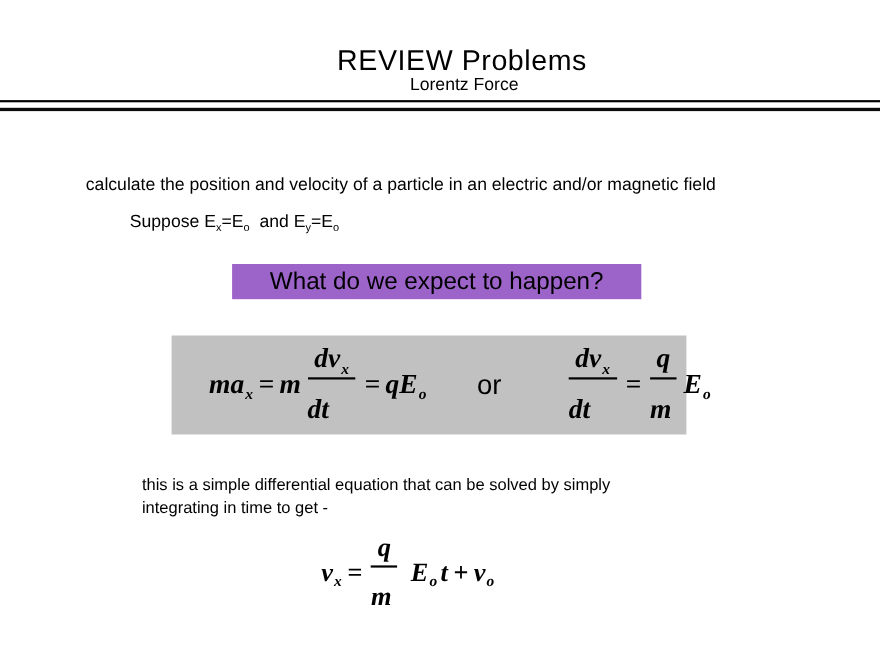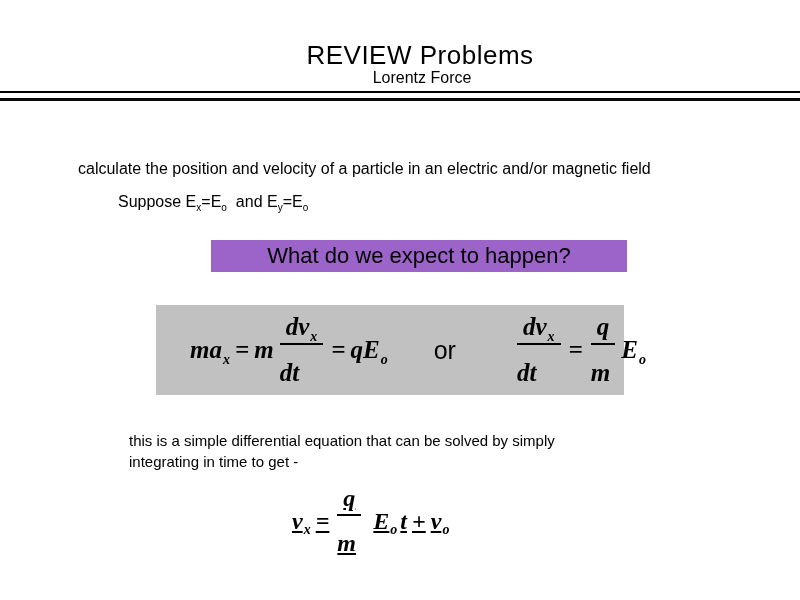--- a/index.html
+++ b/index.html
@@ -32,21 +32,21 @@
   }
   .suppose {
     position: absolute; top: 192px; left: 118px;
     font-size: 16px; line-height: 1.2; margin: 0; white-space: nowrap;
   }
   .suppose sub { font-size: 10px; line-height: 0; }
   .suppose .sp { margin-left: 9px; }
 
   
   .highlight {
-    position: absolute; left: 211px; top: 240px; width: 416px; height: 32px;
+    position: absolute; left: 211px; top: 240px; width: 372px; height: 32px;
     background: var(--highlight-bg, #9c63c9);
     display: flex; align-items: center; justify-content: center; text-align: center;
   }
   .highlight .hl-text { font-size: 22px; color: #000; white-space: nowrap; }
 
   
   .eq-box {
     position: absolute; left: 156px; top: 305px; width: 468px; height: 90px;
     background: var(--equation-box-bg, #c1c1c1);
     display: flex; align-items: center;
@@ -72,21 +72,21 @@
     font-size: 25px; margin-left: 46px; margin-right: 58px;
   }
 
   .bodytext {
     position: absolute; left: 129px; top: 430px;
     font-size: 15px; line-height: 21px; margin: 0;
   }
 
   .result-eq {
     position: absolute; left: 292px; top: 494px; height: 54px;
-    display: flex; align-items: center; text-decoration: underline;
+    display: flex; align-items: center;
   }
   .result-eq .math { font-size: 24px; }
   .result-eq .gap-l { margin-left: 6px; }
 </style>
 </head>
 <body>
 
 <div class="slide">
 
   <h1 class="title">REVIEW Problems</h1>

